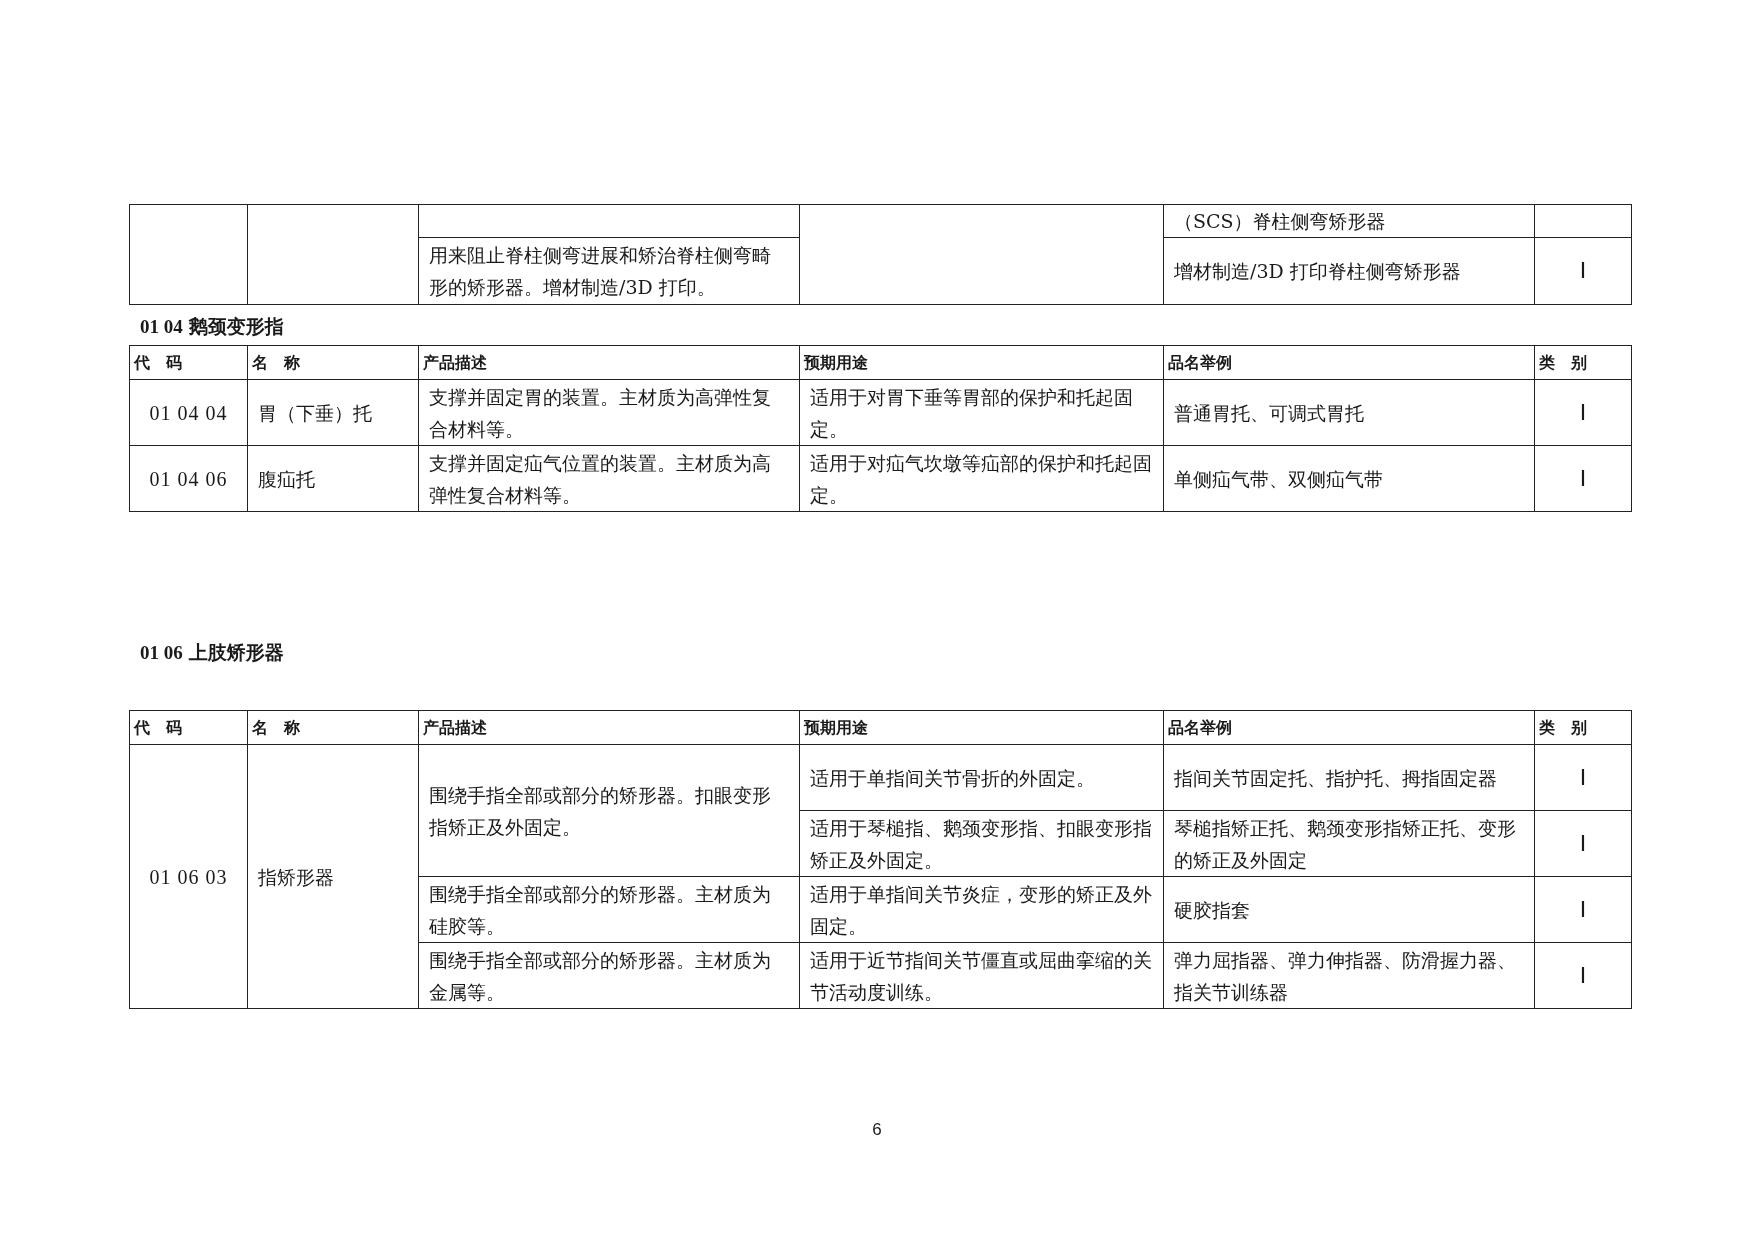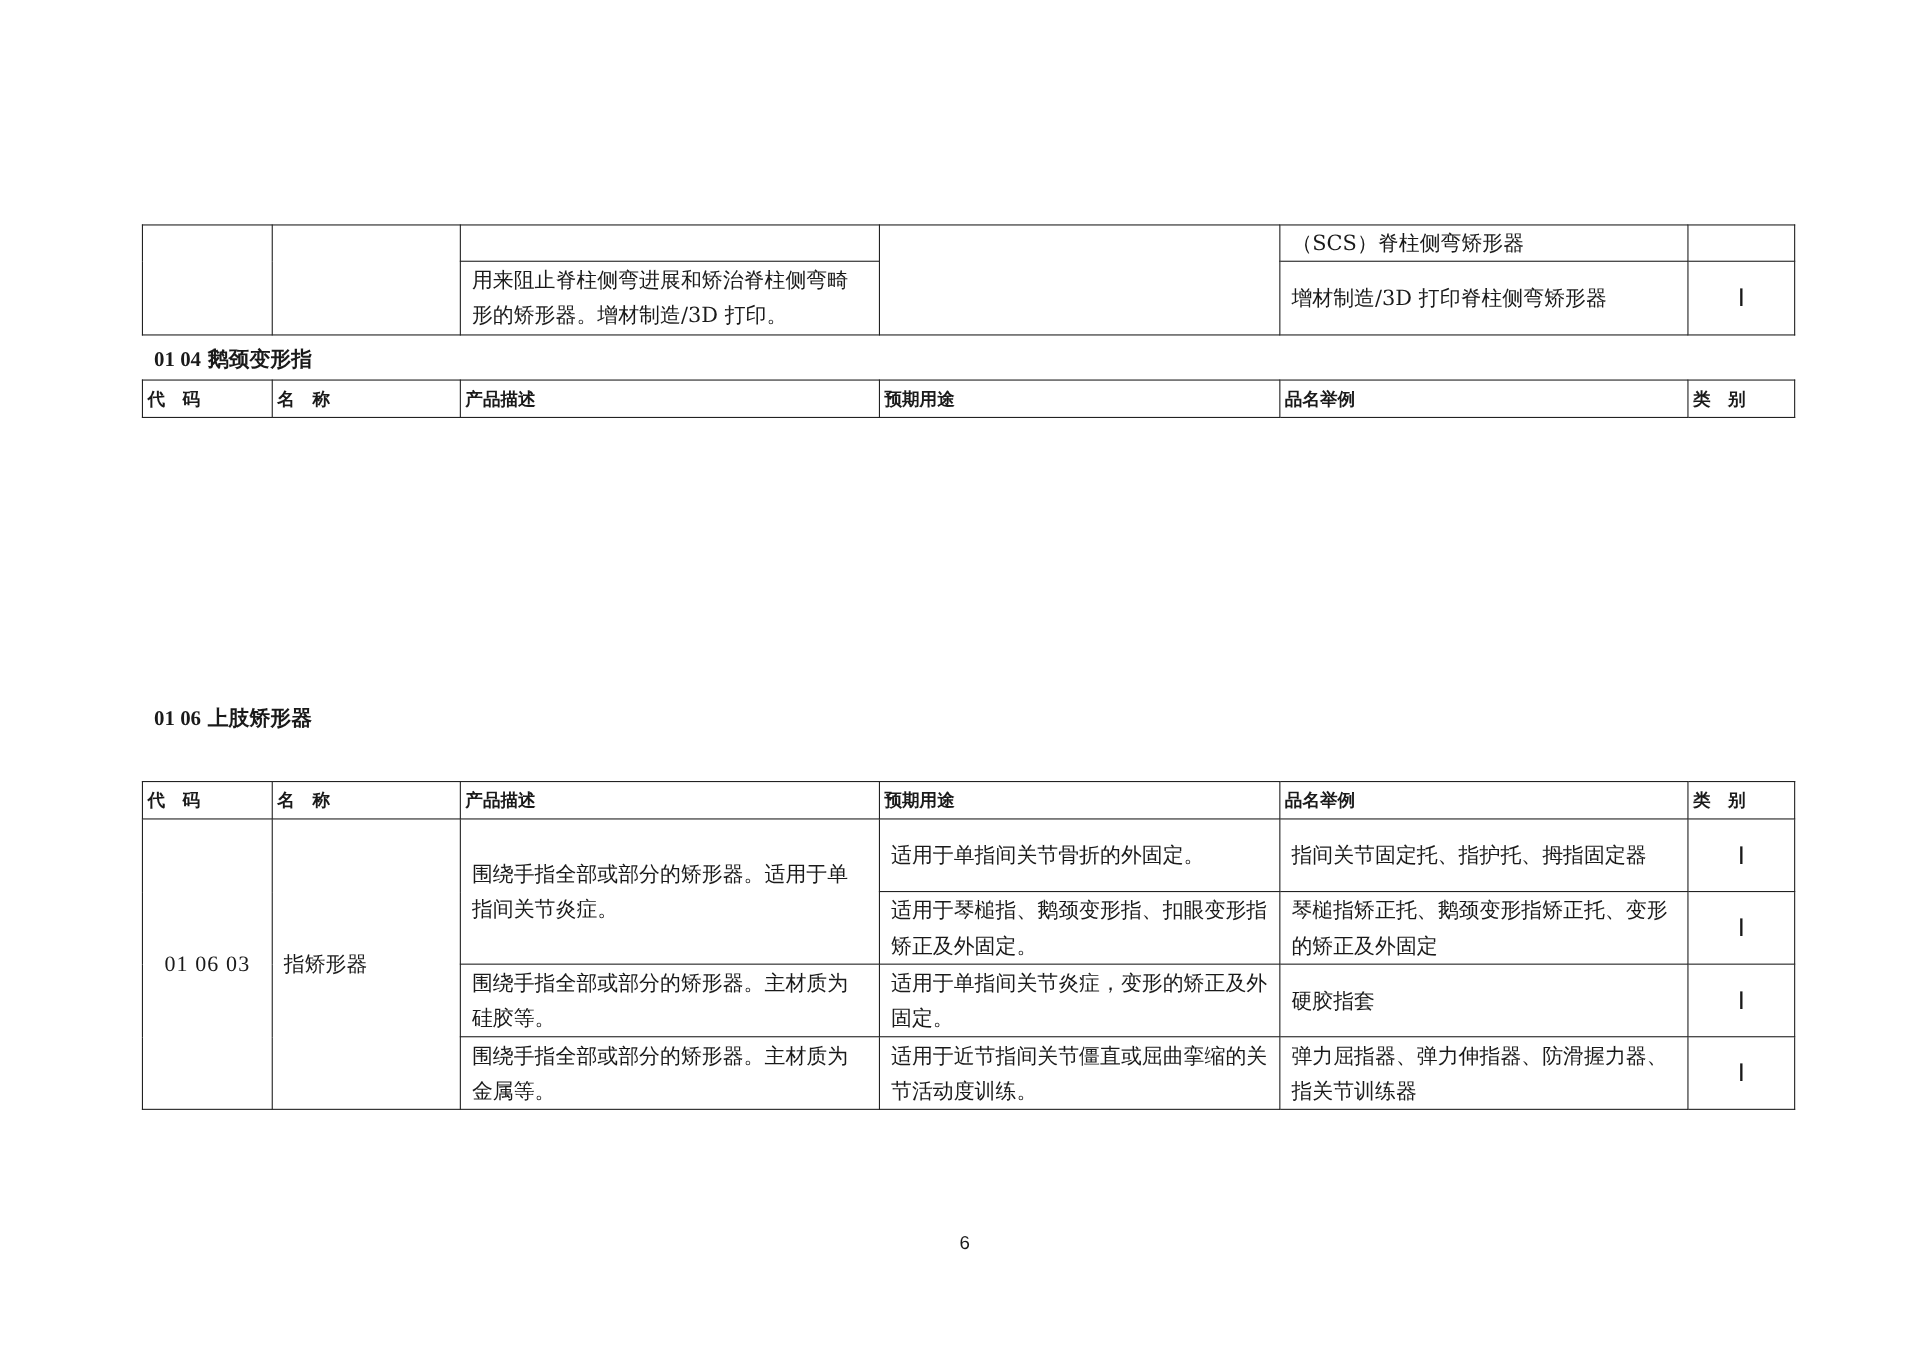--- a/index.html
+++ b/index.html
@@ -62,20 +62,36 @@
     </colgroup>
   <tbody>
       <tr style="height:34px;">
     <th>代　码</th>
     <th>名　称</th>
     <th>产品描述</th>
     <th>预期用途</th>
     <th>品名举例</th>
     <th>类　别</th>
   </tr>
+  <tr style="height:66px;">
+    <td class="code">01 04 04</td>
+    <td>胃（下垂）托</td>
+    <td>支撑并固定胃的装置。主材质为高弹性复合材料等。</td>
+    <td>适用于对胃下垂等胃部的保护和托起固定。</td>
+    <td>普通胃托、可调式胃托</td>
+    <td class="cls">Ⅰ</td>
+  </tr>
+  <tr style="height:66px;">
+    <td class="code">01 04 06</td>
+    <td>腹疝托</td>
+    <td>支撑并固定疝气位置的装置。主材质为高弹性复合材料等。</td>
+    <td>适用于对疝气坎墩等疝部的保护和托起固定。</td>
+    <td>单侧疝气带、双侧疝气带</td>
+    <td class="cls">Ⅰ</td>
+  </tr>
 </tbody>
   </table>
 
 <div class="section-title" style="top:640px;">
   <span class="num">01 06</span><span>上肢矫形器</span>
 </div>
 <table style="top:710px;">
   <colgroup>
       <col class="c1">
       <col class="c2">
@@ -89,21 +105,21 @@
     <th>代　码</th>
     <th>名　称</th>
     <th>产品描述</th>
     <th>预期用途</th>
     <th>品名举例</th>
     <th>类　别</th>
   </tr>
   <tr style="height:66px;">
     <td class="code" rowspan="4">01 06 03</td>
     <td rowspan="4">指矫形器</td>
-    <td rowspan="2">围绕手指全部或部分的矫形器。适用于单指间关节炎症。</td>
+    <td rowspan="2">围绕手指全部或部分的矫形器。扣眼变形指矫正及外固定。</td>
     <td>适用于单指间关节骨折的外固定。</td>
     <td>指间关节固定托、指护托、拇指固定器</td>
     <td class="cls">Ⅰ</td>
   </tr>
   <tr style="height:66px;">
     <td>适用于琴槌指、鹅颈变形指、扣眼变形指矫正及外固定。</td>
     <td>琴槌指矫正托、鹅颈变形指矫正托、变形的矫正及外固定</td>
     <td class="cls">Ⅰ</td>
   </tr>
   <tr style="height:66px;">

